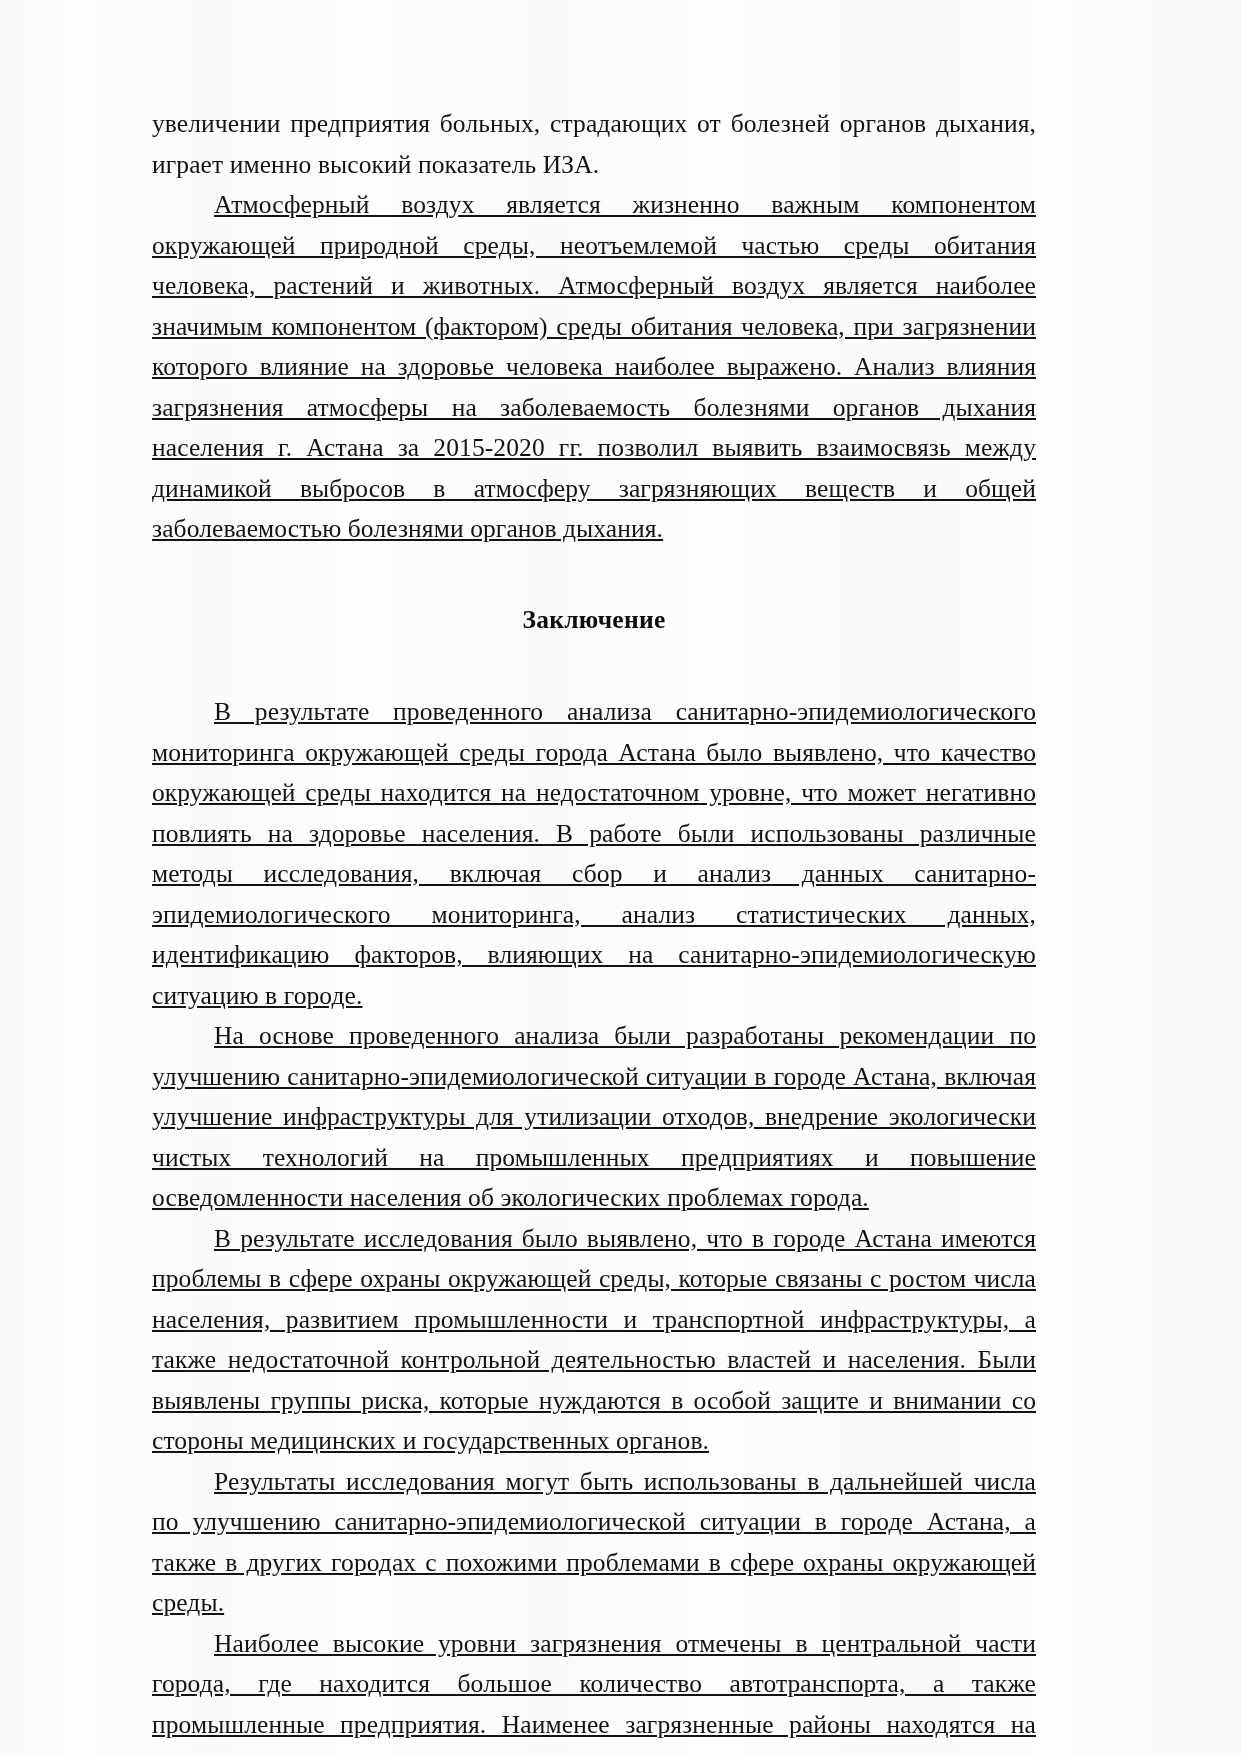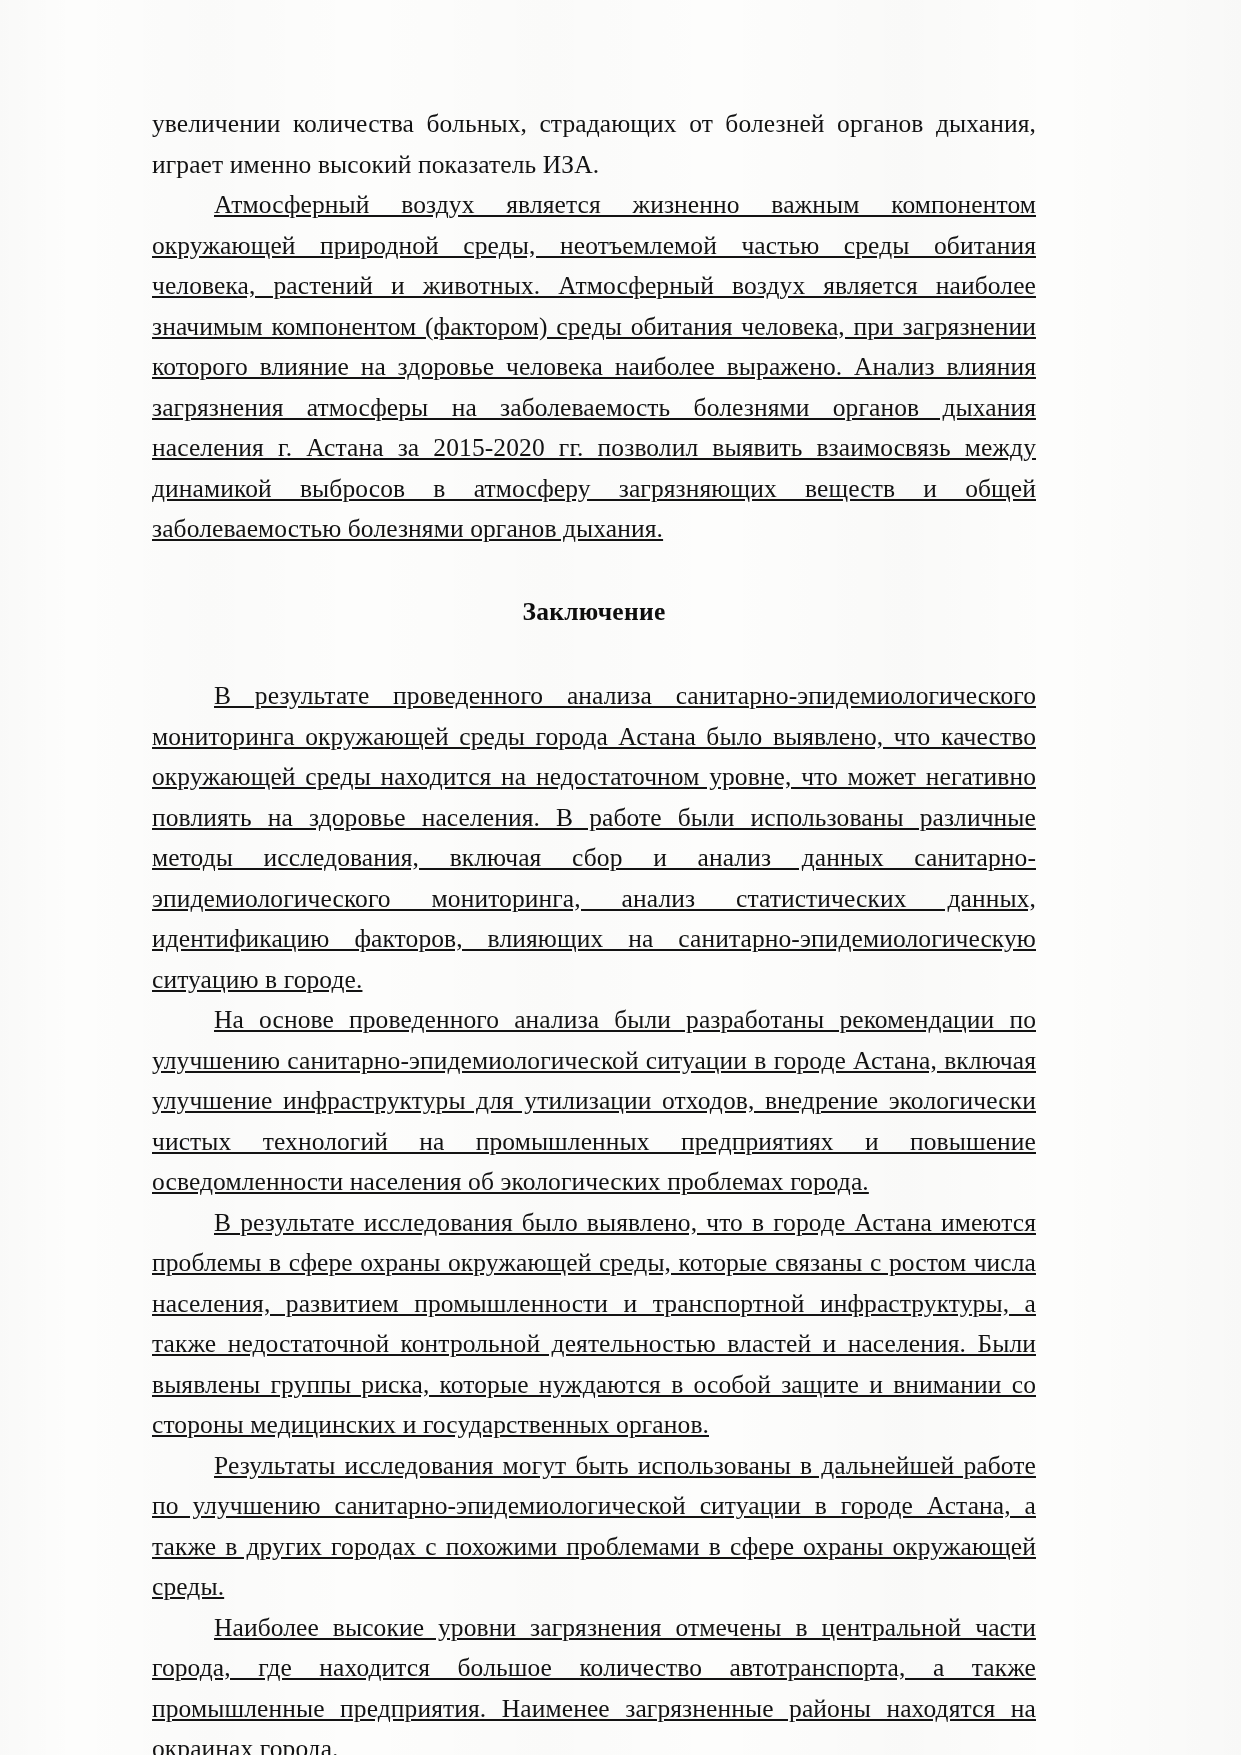--- a/index.html
+++ b/index.html
@@ -46,51 +46,51 @@
     line-height: 40.5px;
     letter-spacing: 0.1px;
     text-indent: 0;
     color: #131313;
   }
   p.indent {
     text-indent: 62px;
     text-decoration: underline;
   }
   h2.section-heading {
-    margin: 0;
+    margin: 8px;
     text-align: center;
     font-size: 25.5px;
     line-height: 40.5px;
     font-weight: bold;
     letter-spacing: 0.3px;
     color: #0d0d0d;
   }
   .gap-before-heading { height: 42px; }
   .gap-after-heading  { height: 44px; }
 </style>
 </head>
 <body>
 
 <div class="page">
   <div class="content">
 
-    <p class="body">увеличении количества больных, страдающих от болезней органов дыхания, играет именно высокий показатель ИЗА.</p>
+    <p class="body">увеличении предприятия больных, страдающих от болезней органов дыхания, играет именно высокий показатель ИЗА.</p>
 
     <p class="body indent">Атмосферный воздух является жизненно важным компонентом окружающей природной среды, неотъемлемой частью среды обитания человека, растений и животных. Атмосферный воздух является наиболее значимым компонентом (фактором) среды обитания человека, при загрязнении которого влияние на здоровье человека наиболее выражено. Анализ влияния загрязнения атмосферы на заболеваемость болезнями органов дыхания населения г. Астана за 2015-2020 гг. позволил выявить взаимосвязь между динамикой выбросов в атмосферу загрязняющих веществ и общей заболеваемостью болезнями органов дыхания.</p>
 
     <div class="gap-before-heading"></div>
 
     <h2 class="section-heading">Заключение</h2>
 
     <div class="gap-after-heading"></div>
 
     <p class="body indent">В результате проведенного анализа санитарно-эпидемиологического мониторинга окружающей среды города Астана было выявлено, что качество окружающей среды находится на недостаточном уровне, что может негативно повлиять на здоровье населения. В работе были использованы различные методы исследования, включая сбор и анализ данных санитарно-эпидемиологического мониторинга, анализ статистических данных, идентификацию факторов, влияющих на санитарно-эпидемиологическую ситуацию в городе.</p>
 
     <p class="body indent">На основе проведенного анализа были разработаны рекомендации по улучшению санитарно-эпидемиологической ситуации в городе Астана, включая улучшение инфраструктуры для утилизации отходов, внедрение экологически чистых технологий на промышленных предприятиях и повышение осведомленности населения об экологических проблемах города.</p>
 
     <p class="body indent">В результате исследования было выявлено, что в городе Астана имеются проблемы в сфере охраны окружающей среды, которые связаны с ростом числа населения, развитием промышленности и транспортной инфраструктуры, а также недостаточной контрольной деятельностью властей и населения. Были выявлены группы риска, которые нуждаются в особой защите и внимании со стороны медицинских и государственных органов.</p>
 
-    <p class="body indent">Результаты исследования могут быть использованы в дальнейшей работе по улучшению санитарно-эпидемиологической ситуации в городе Астана, а также в других городах с похожими проблемами в сфере охраны окружающей среды.</p>
+    <p class="body indent">Результаты исследования могут быть использованы в дальнейшей числа по улучшению санитарно-эпидемиологической ситуации в городе Астана, а также в других городах с похожими проблемами в сфере охраны окружающей среды.</p>
 
     <p class="body indent">Наиболее высокие уровни загрязнения отмечены в центральной части города, где находится большое количество автотранспорта, а также промышленные предприятия. Наименее загрязненные районы находятся на окраинах города.</p>
 
   </div>
 </div>
 
 </body></html>

